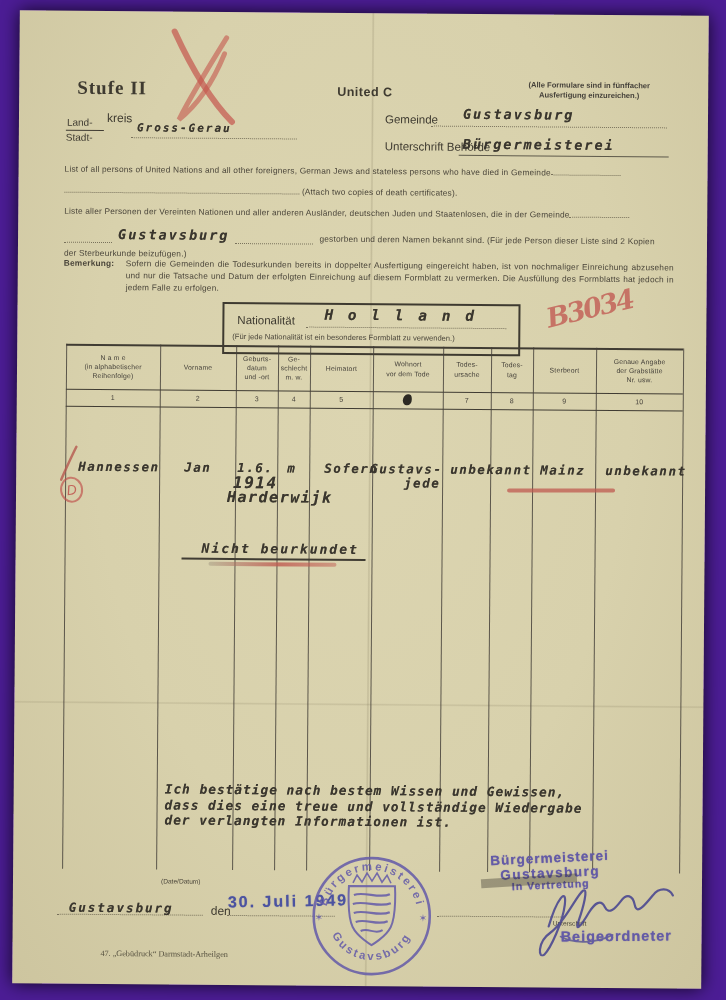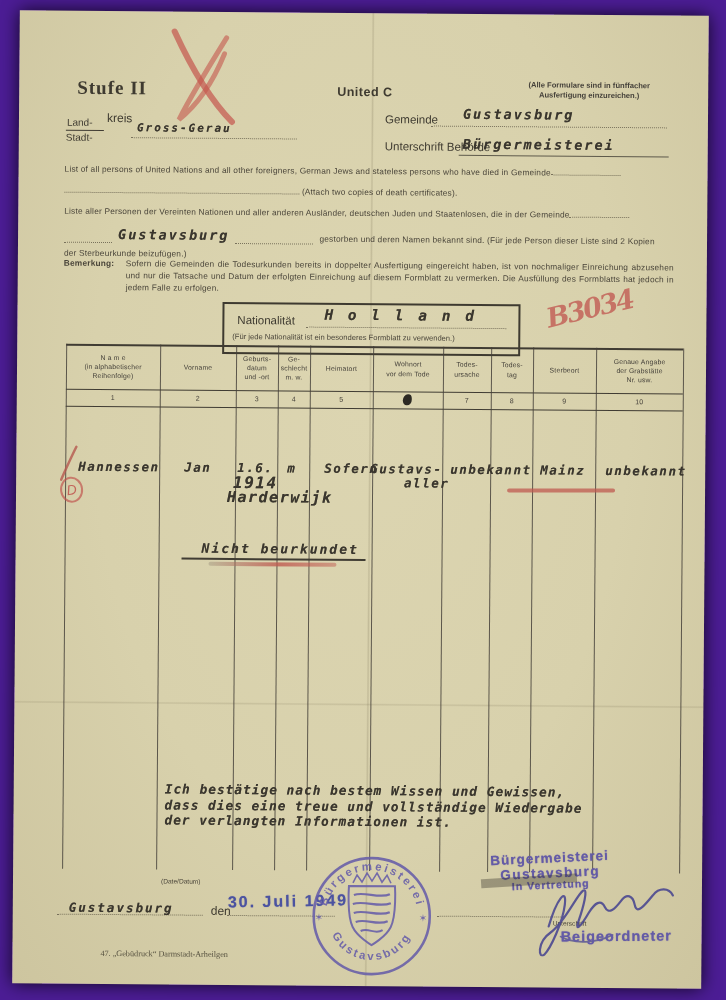--- a/index.html
+++ b/index.html
@@ -152,21 +152,21 @@
   <div class="abs typed" style="left:62px;top:448px;font-size:12.5px;letter-spacing:1.5px;">Hannessen</div>
   <div class="abs red" style="left:44px;top:466px;width:19px;height:22px;border:2px solid rgba(192,84,78,.8);border-radius:50%;display:flex;align-items:center;justify-content:center;font-size:14px;font-style:italic;transform:rotate(-8deg);opacity:.85;">D</div>
 
   <div class="abs typed" style="left:168px;top:448px;font-size:12.5px;letter-spacing:1.5px;">Jan</div>
   <div class="abs typed" style="left:221px;top:448px;font-size:12.5px;letter-spacing:1.5px;">1.6.</div>
   <div class="abs typed" style="left:217px;top:461px;font-size:16px;letter-spacing:1.5px;">1914</div>
   <div class="abs typed" style="left:211px;top:476px;font-size:15px;letter-spacing:1.5px;">Harderwijk</div>
   <div class="abs typed" style="left:271px;top:448px;font-size:12.5px;">m</div>
   <div class="abs typed" style="left:308px;top:448px;font-size:12.5px;letter-spacing:1.5px;">Sofern</div>
   <div class="abs typed" style="left:354px;top:448px;font-size:12.5px;letter-spacing:1.5px;">Gustavs-</div>
-  <div class="abs typed" style="left:388px;top:462px;font-size:12.5px;letter-spacing:1.5px;">aller</div>
+  <div class="abs typed" style="left:388px;top:462px;font-size:12.5px;letter-spacing:1.5px;">jede</div>
   <div class="abs typed" style="left:434px;top:448px;font-size:12.5px;letter-spacing:1.5px;">unbekannt</div>
   <div class="abs typed" style="left:524px;top:448px;font-size:12.5px;letter-spacing:1.5px;">Mainz</div>
   <div class="abs typed" style="left:589px;top:448px;font-size:12.5px;letter-spacing:1.5px;">unbekannt</div>
   <div class="abs" style="left:491px;top:474px;width:108px;height:4px;background:#bf5a50;border-radius:2px;opacity:.75;transform:rotate(-.5deg);"></div>
 
   <div class="abs typed" style="left:186px;top:529px;font-size:13px;letter-spacing:2px;">Nicht beurkundet</div>
   <div class="solidline" style="left:166px;top:546px;width:184px;height:1.5px;"></div>
   <div class="abs" style="left:193px;top:550px;width:128px;height:4px;background:linear-gradient(to right, rgba(150,140,120,.5), #bf5a50 55%, rgba(191,90,80,.6));border-radius:2px;opacity:.8;"></div>
 
   <div class="abs typed" style="left:151px;top:770px;font-size:12.8px;letter-spacing:1px;line-height:15.5px;">

